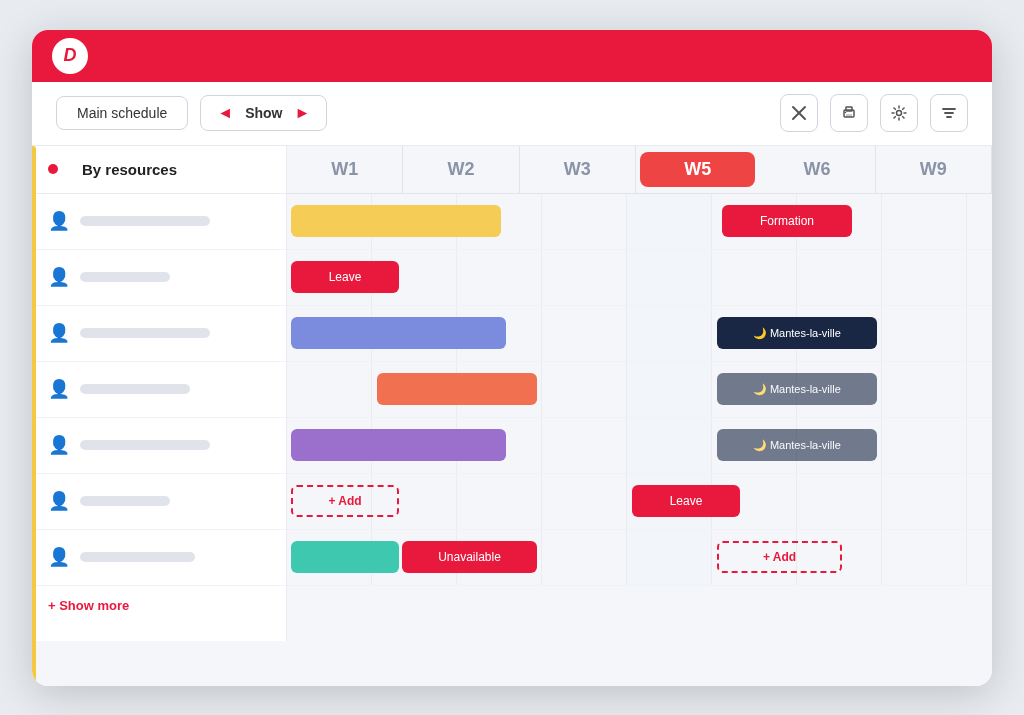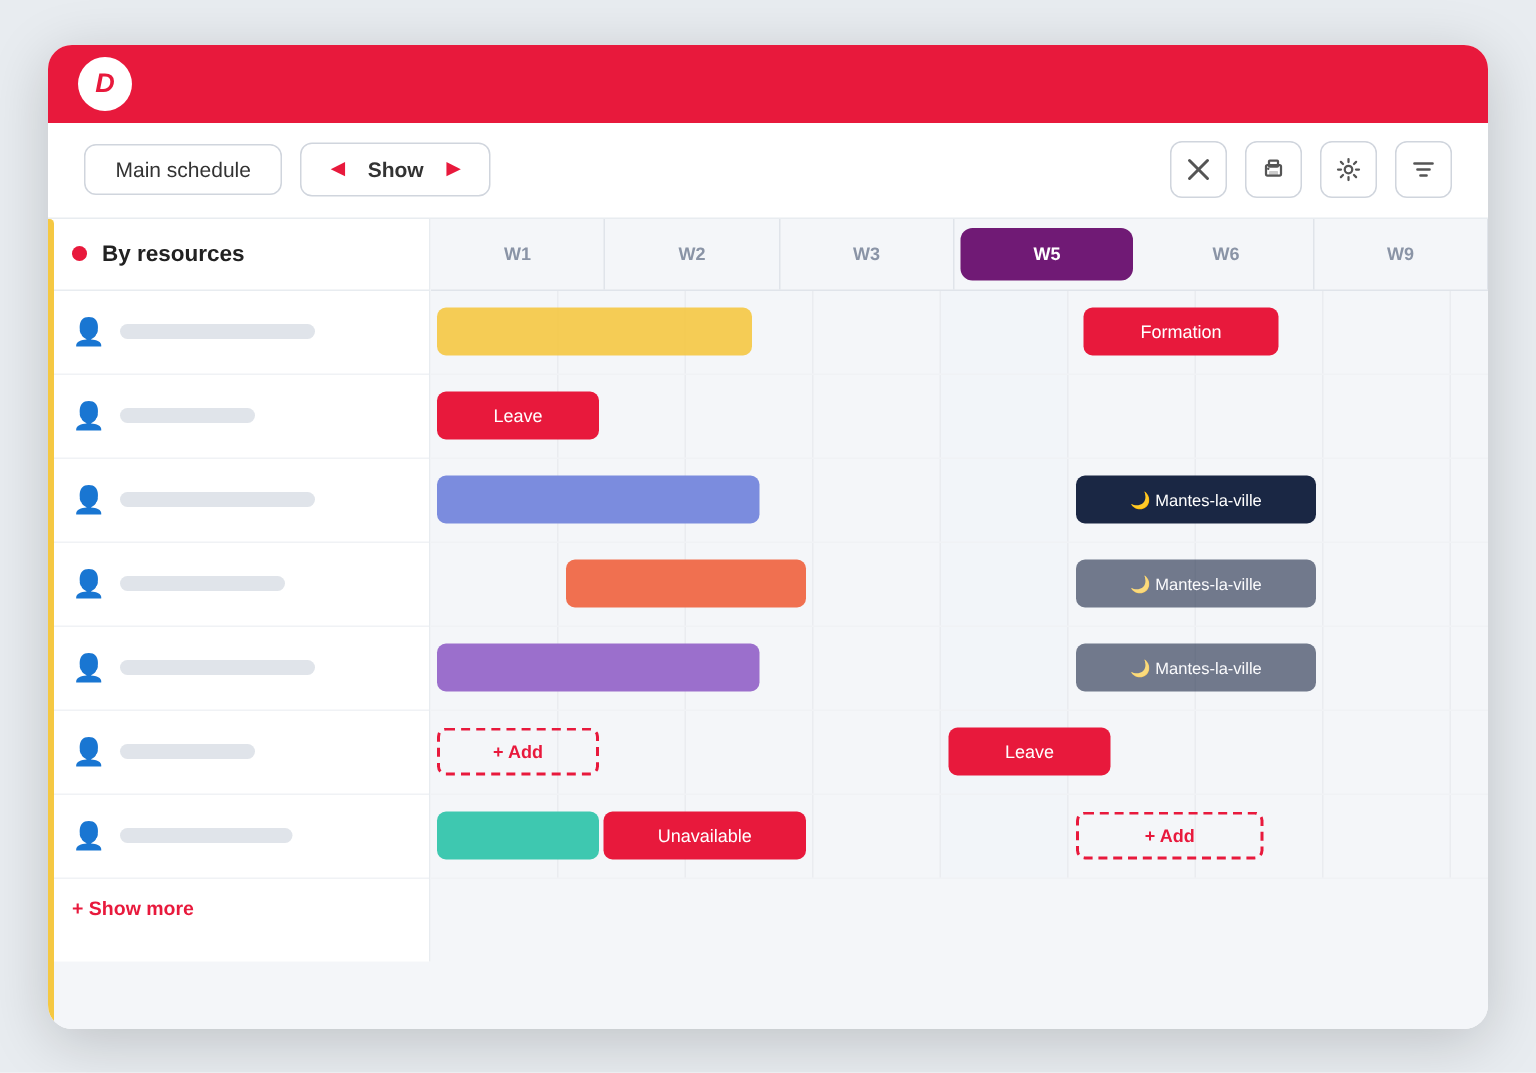--- a/index.html
+++ b/index.html
@@ -111,21 +111,21 @@
       min-width: 255px;
       background: #fff;
       border-right: 1px solid #e8ecf0;
       padding-bottom: 16px;
     }
     .sidebar-header {
       height: 48px;
       display: flex;
       align-items: center;
       padding: 0 16px;
-      gap: 10px;
+      gap: 24px;
       border-bottom: 1px solid #e8ecf0;
     }
     .red-dot {
       width: 10px;
       height: 10px;
       background: #e8193c;
       border-radius: 50%;
       display: inline-block;
     }
     .sidebar-title {
@@ -174,29 +174,29 @@
       display: flex;
       height: 48px;
       background: #f4f6f9;
       border-bottom: 1px solid #e0e4ea;
     }
     .week-col-header {
       flex: 1;
       display: flex;
       align-items: center;
       justify-content: center;
-      font-size: 12px;
+      font-size: 18px;
       font-weight: 700;
       color: #8a94a6;
       border-right: 1px solid #e0e4ea;
       min-width: 85px;
       text-align: center;
     }
     .week-col-header.active {
-      background: #701a75;
+      background: #ef4444;
       color: #fff;
       border-radius: 8px;
       margin: 6px 4px;
       height: auto;
       border-right: none;
     }
     .grid-body {
       display: flex;
       flex-direction: column;
     }

